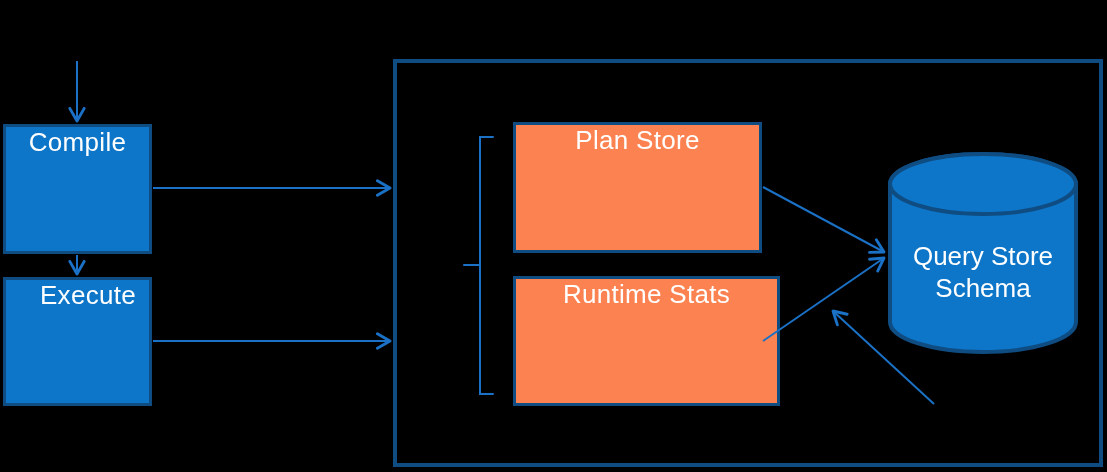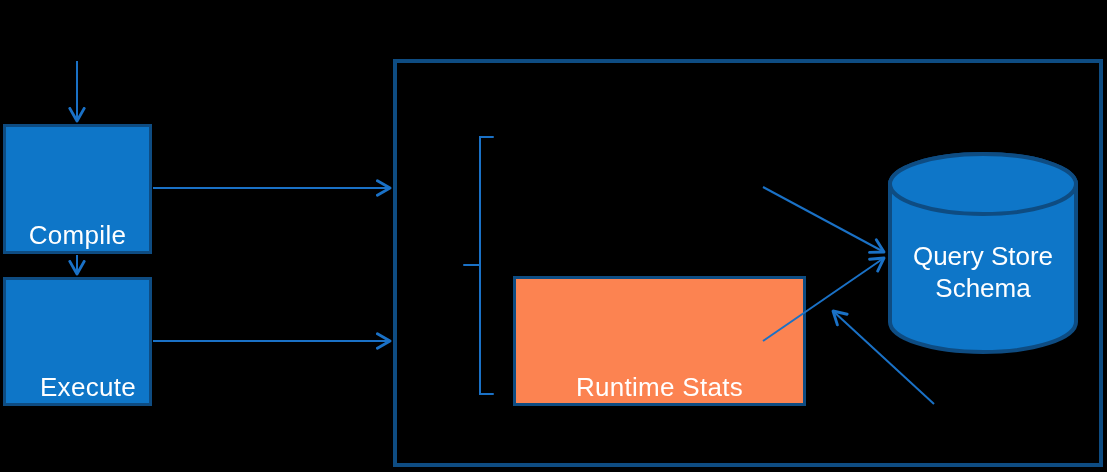--- a/index.html
+++ b/index.html
@@ -19,21 +19,21 @@
     position: absolute;
     left: 0;
     top: 0;
     width: 1107px;
     height: 472px;
     pointer-events: none;
   }
   .node {
     position: absolute;
     display: flex;
-    align-items: flex-end;
+    align-items: flex-start;
     justify-content: center;
     box-sizing: border-box;
     color: #ffffff;
     font-size: 26px;
     font-weight: 400;
     letter-spacing: 0.3px;
   }
   .node-blue {
     background: #0e76c8;
     border: 3px solid #0e4c82;
@@ -48,40 +48,43 @@
     top: 59px;
     width: 710px;
     height: 408px;
     box-sizing: border-box;
     border: 4px solid #0e4c82;
     background: transparent;
   }
   #compile-box  { left: 3px;   top: 124px; width: 149px; height: 130px; }
   #execute-box  { left: 3px;   top: 277px; width: 149px; height: 129px; padding-left: 21px; }
   #planstore-box    { left: 513px; top: 122px; width: 249px; height: 131px; }
-  #runtimestats-box { left: 513px; top: 276px; width: 293px; height: 130px; }
+  #runtimestats-box { left: 513px; top: 276px; width: 267px; height: 130px; }
   .db-label {
     fill: #ffffff;
     font-family: "Liberation Sans", "DejaVu Sans", sans-serif;
     font-size: 26px;
     text-anchor: middle;
   }
 </style>
 </head>
 <body>
 
 <div class="canvas">
 
   <div class="container-box"></div>
 
   <div class="node node-blue" id="compile-box">
     <span>Compile</span>
   </div>
   <div class="node node-blue" id="execute-box">
     <span>Execute</span>
+  </div>
+  <div class="node node-orange" id="planstore-box">
+    <span>Plan Store</span>
   </div>
   <div class="node node-orange" id="runtimestats-box">
     <span>Runtime Stats</span>
   </div>
 
   <svg class="overlay" viewBox="0 0 1107 472">
     <defs>
       <marker id="arrowV" viewBox="0 0 10 10" refX="8" refY="5" markerWidth="9" markerHeight="9" orient="auto-start-reverse">
         <path d="M1,1 L8,5 L1,9" fill="none" stroke="#1a71c6" stroke-width="1.6" stroke-linecap="round" stroke-linejoin="round"></path>
       </marker>

